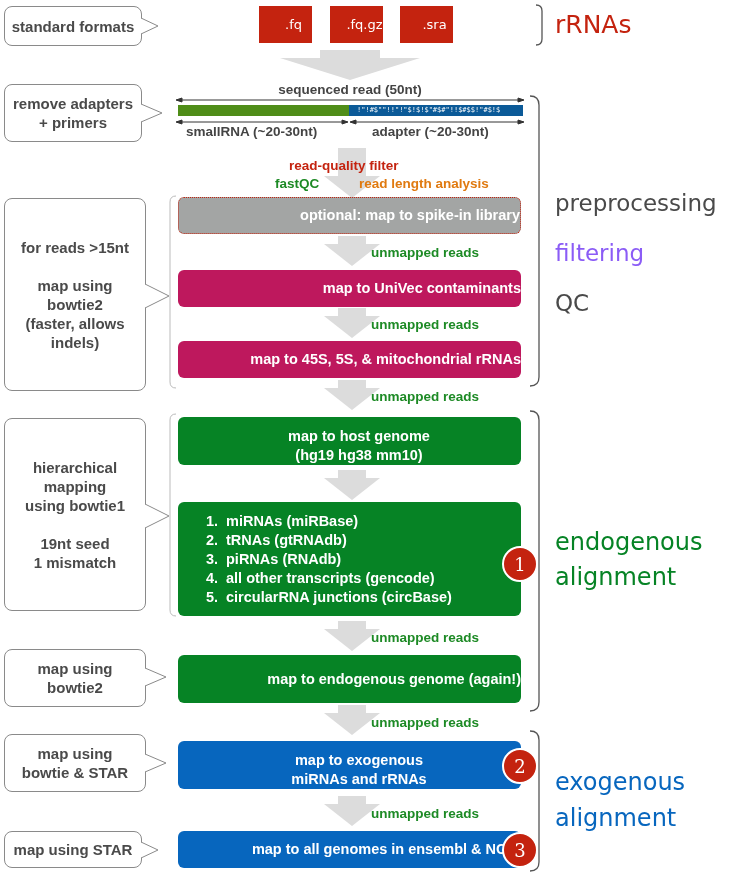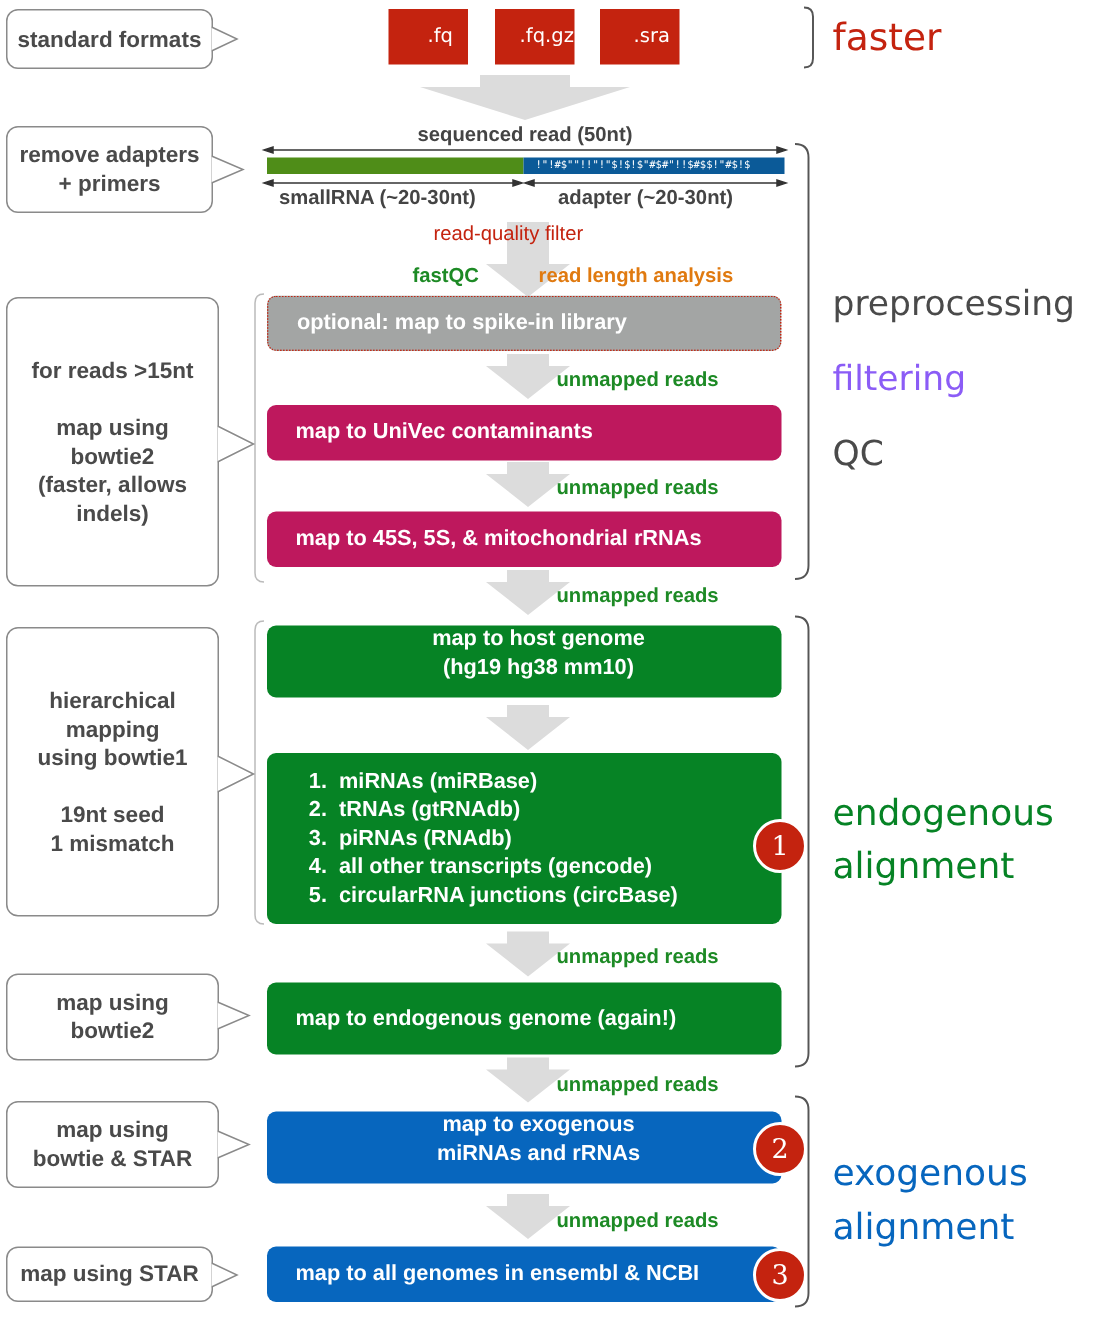--- a/index.html
+++ b/index.html
@@ -6,21 +6,21 @@
   body { width: 730px; height: 878px; position: relative; overflow: hidden;
          font-family: "Liberation Sans", "DejaVu Sans", sans-serif; }
   .abs { position: absolute; }
   .callout { position: absolute; background: #fff; border: 1px solid #8a8a8a; border-radius: 8px;
              box-sizing: border-box; display: flex; align-items: center; justify-content: center;
              text-align: center; color: #4a4a4a; font-weight: bold; font-size: 15px; line-height: 19px; }
   .fmt { position: absolute; top: 6px; width: 37px; height: 37px; background: #c4230f; color: #fff;
          font-size: 13px; display: flex; align-items: center; justify-content: center;
          font-family: "DejaVu Sans", sans-serif; padding-left: 16px; }
   .box { position: absolute; left: 178px; width: 343px; border-radius: 6px; color: #fff; font-weight: bold;
-         font-size: 14.5px; display: flex; align-items: center; justify-content: flex-start; text-align: center;
+         font-size: 14.5px; display: flex; align-items: center; justify-content: flex-end; text-align: center;
          line-height: 19px; box-sizing: border-box; padding-left: 19px; }
   .gray-light { background: #a3a5a4; }
   .gray-dark { background: #be185d; }
   .green { background: #068325; }
   .blue { background: #0766be; }
   .unm { position: absolute; left: 371px; color: #1d8a25; font-weight: bold; font-size: 13.5px; }
   .side { position: absolute; left: 555px; font-family: "DejaVu Sans", sans-serif; font-size: 23px; }
   .badge { position: absolute; width: 32px; height: 32px; border-radius: 50%; background: #c4230f;
            border: 2px solid #fff; color: #fff; font-size: 18px; display: flex; align-items: center;
            justify-content: center; box-sizing: content-box; font-family: "DejaVu Serif", serif; }
@@ -79,37 +79,37 @@
 <div class="fmt" style="left:259px">
     <span>.fq</span>
   </div>
 <div class="fmt" style="left:330px">
     <span>.fq.gz</span>
   </div>
 <div class="fmt" style="left:400px">
     <span>.sra</span>
   </div>
 
-<div class="side" style="top:10px;color:#c4230f;font-size:25px;">faster</div>
+<div class="side" style="top:10px;color:#c4230f;font-size:25px;">rRNAs</div>
 
 <div class="callout" style="left:4px;top:84px;width:138px;height:58px;flex-direction:column;">
   <span>remove adapters</span>
   <span>+ primers</span>
 </div>
 <svg class="abs" style="left:141px;top:102px" width="24" height="24">
     <polyline points="0,2 21,11 0,20" fill="#fff" stroke="#8a8a8a"></polyline>
   </svg>
 
 <div class="abs" style="left:200px;top:82px;width:300px;text-align:center;color:#444;font-weight:bold;font-size:13.5px;">sequenced read (50nt)</div>
 <div class="abs" style="left:178px;top:105px;width:171px;height:11px;background:#4f8d18;"></div>
 <div class="abs" style="left:349px;top:105px;width:174px;height:11px;background:#0b5a98;color:#fff;font-size:7px;line-height:11px;padding-left:8px;box-sizing:border-box;overflow:hidden;white-space:nowrap;font-family:'DejaVu Sans Mono',monospace;">!"!#$""!!"!"$!$!$"#$#"!!$#$$!"#$!$</div>
 <div class="abs" style="left:186px;top:124px;color:#444;font-weight:bold;font-size:13.5px;">smallRNA (~20-30nt)</div>
 <div class="abs" style="left:372px;top:124px;color:#444;font-weight:bold;font-size:13.5px;">adapter (~20-30nt)</div>
 
-<div class="abs" style="left:289px;top:148px;color:#c4230f;font-weight:normal;font-size:13.5px;">read-quality filter</div>
+<div class="abs" style="left:289px;top:158px;color:#c4230f;font-weight:bold;font-size:13.5px;">read-quality filter</div>
 <div class="abs" style="left:275px;top:176px;color:#1d8a25;font-weight:bold;font-size:13.5px;">fastQC</div>
 <div class="abs" style="left:359px;top:176px;color:#e07a10;font-weight:bold;font-size:13.5px;">read length analysis</div>
 
 <div class="callout" style="left:4px;top:198px;width:142px;height:193px;flex-direction:column;">
   <span>for reads &gt;15nt</span>
   <span style="height:19px"></span>
   <span>map using</span>
   <span>bowtie2</span>
   <span>(faster, allows</span>
   <span>indels)</span>

